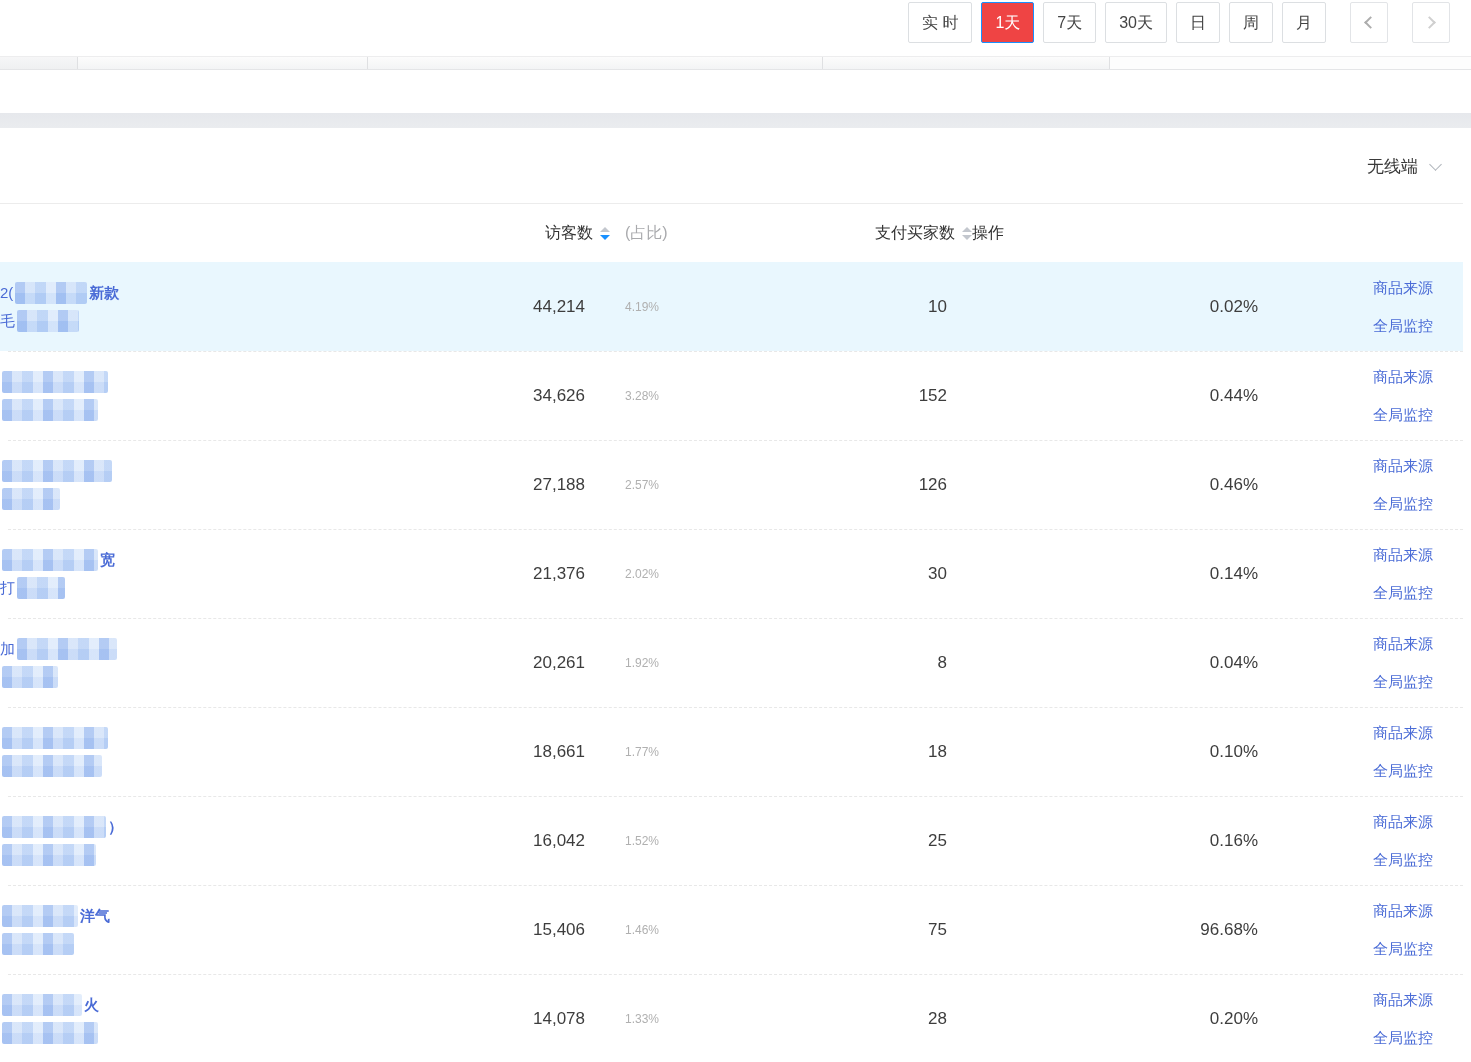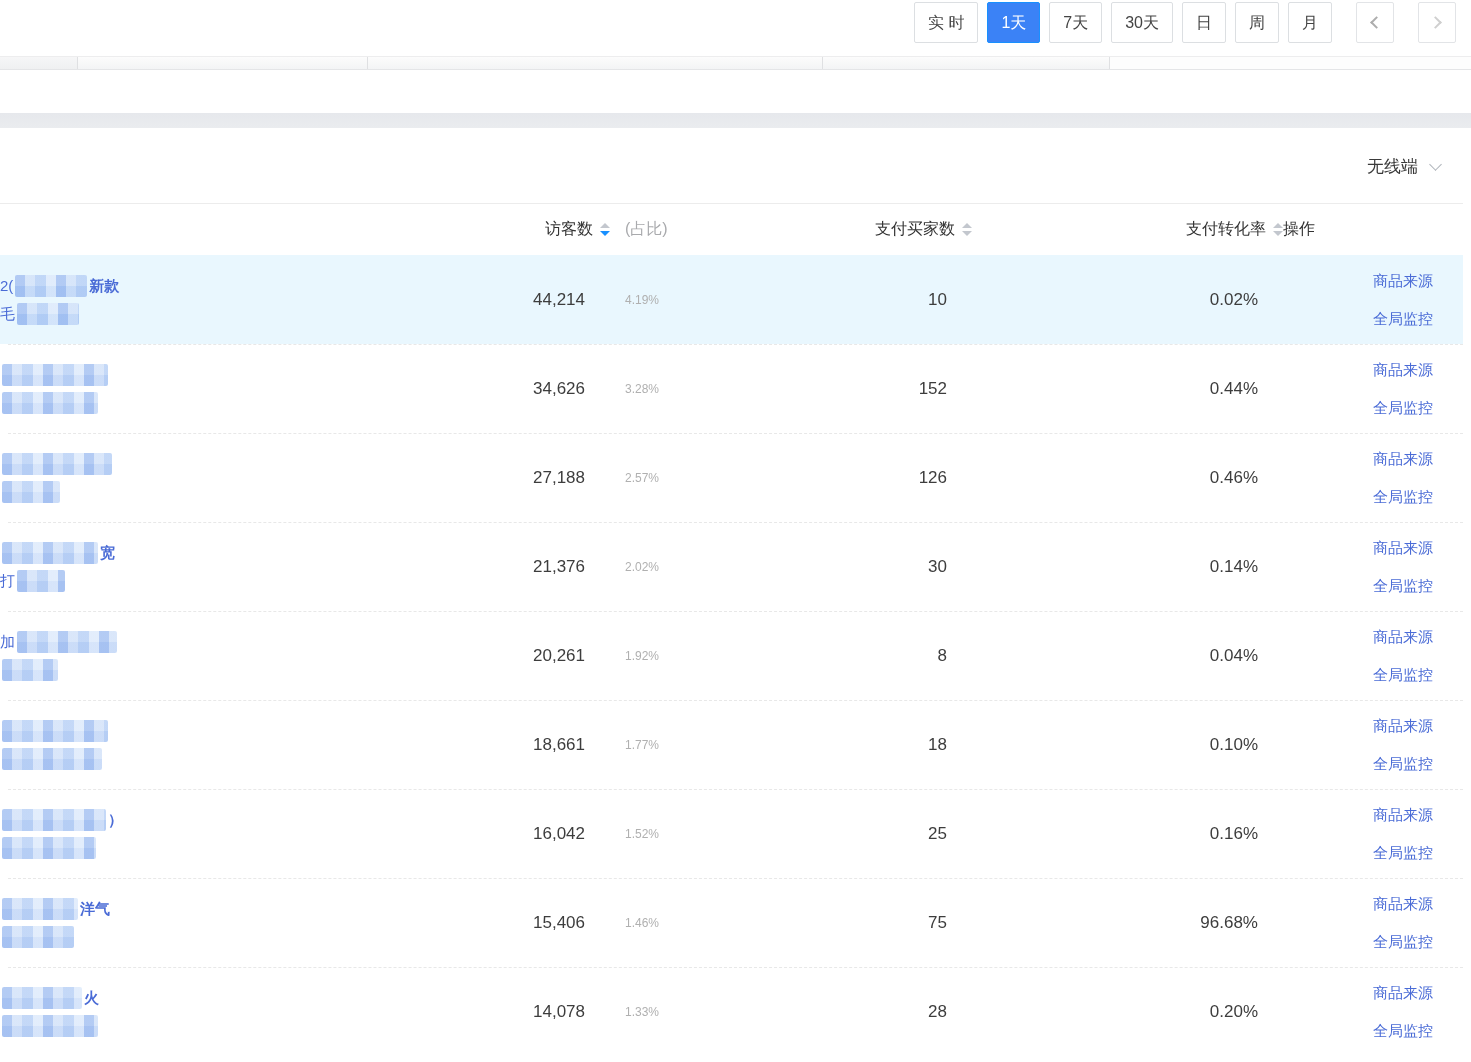--- a/index.html
+++ b/index.html
@@ -1,24 +1,24 @@
 <!DOCTYPE html>
 <html><head>
 <meta charset="utf-8">
 <style>
   * { margin:0; padding:0; box-sizing:border-box; }
   html,body { background:#fff; }
   body { font-family:"Liberation Sans","DejaVu Sans",sans-serif; color:#333; }
   #screen { position:relative; width:1471px; height:1062px; background:#fff; overflow:hidden; }
 
   
-  .toolbar { position:absolute; top:2px; right:15px; display:flex; gap:24px; align-items:center; }
+  .toolbar { position:absolute; top:2px; right:21px; display:flex; gap:24px; align-items:center; }
   .pbtn { height:41px; padding:0 13px; background:#fff; border:1px solid #dcdfe2; border-radius:2px;
           font-family:inherit; font-size:16px; color:#444; line-height:39px; cursor:pointer; white-space:pre; }
-  .pbtn.active { background:#3b82f6; border-color:#1890ff; color:#fff;text-align:center; }
+  .pbtn.active { background:#ef4444; border-color:#1890ff; color:#fff;text-align:center; }
   .navbtn { width:38px; height:41px; background:#fff; border:1px solid #e2e4e7; border-radius:2px;
             display:flex; align-items:center; justify-content:center; cursor:pointer; }
   .chev { width:9px; height:9px; display:inline-block; border-left:2px solid #adadad; border-bottom:2px solid #adadad; }
   .chev.left  { transform:rotate(45deg);  margin-left:3px; }
   .chev.right { transform:rotate(-135deg); margin-right:3px; border-color:#cfcfcf; }
 
   
   .tabstrip { position:absolute; top:56px; left:0; width:1471px; height:14px; display:flex;
               border-top:1px solid #ededee; border-bottom:1px solid #e4e5e7; }
   .tabseg { height:100%; background:linear-gradient(#fcfcfc,#f3f4f5); border-right:1px solid #dfe0e2; }
@@ -34,21 +34,21 @@
 
   
   .device { position:absolute; top:155px; right:31px; display:flex; align-items:center; gap:13px; cursor:pointer; }
   .device .dlabel { font-size:17px; color:#3a3a3a; }
   .dchev { width:9px; height:9px; display:inline-block; border-right:1.6px solid #aeb3ba; border-bottom:1.6px solid #aeb3ba;
            transform:rotate(45deg); margin-top:-4px; }
 
   
   .tablewrap { position:absolute; top:203px; left:0; right:8px; }
   .thead, .trow { display:grid; grid-template-columns:422px 188px 122px 240px 311px 1fr; align-items:center; }
-  .thead { height:52px; border-top:1px solid #ececec; font-size:16px; color:#333; }
+  .thead { height:59px; border-top:1px solid #ececec; font-size:16px; color:#333; }
   .hcell { display:flex; align-items:center; }
   .hcell.right { justify-content:flex-end; }
   .hcell.share { padding-left:15px; color:#a9aaad; }
   .hcell.action { justify-content:flex-start; padding-right:30px; }
 
   .caret { display:inline-flex; flex-direction:column; gap:3px; margin-left:7px; }
   .caret i { width:0; height:0; border-left:5px solid transparent; border-right:5px solid transparent; display:block; }
   .caret .up   { border-bottom:5px solid #c3c7ce; }
   .caret .down { border-top:5px solid #c3c7ce; }
   .caret.desc .down { border-top-color:#1890ff; }
@@ -124,27 +124,20 @@
       <div class="hcell share">
         <span>(占比)</span>
       </div>
       <div class="hcell right">
         <span>支付买家数</span>
         <span class="caret">
             <i class="up"></i>
             <i class="down"></i>
           </span>
       </div>
-      <div class="hcell right">
-        <span>支付转化率</span>
-        <span class="caret">
-            <i class="up"></i>
-            <i class="down"></i>
-          </span>
-      </div>
       <div class="hcell action">
         <span>操作</span>
       </div>
     </div>
     <div id="tbody">
         <div class="trow hl">
     <div class="c name">
       <span class="nline">
         <span class="frag pre f1p">2(</span>
         <span class="mosaic m1" style="width: 72px;"></span>

